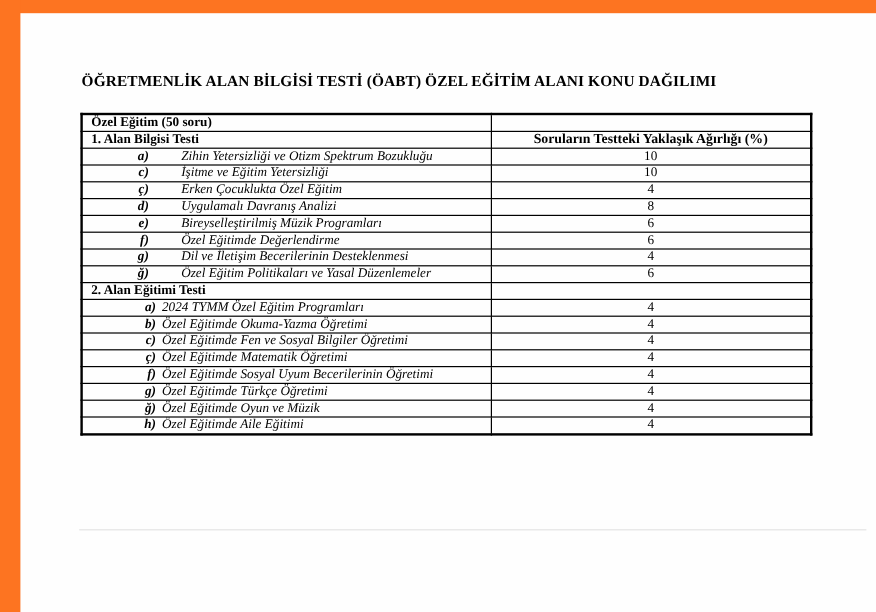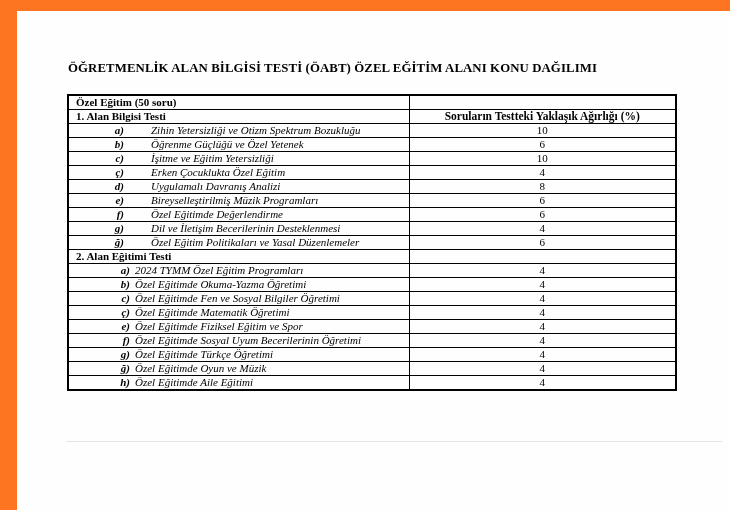--- a/index.html
+++ b/index.html
@@ -85,24 +85,20 @@
       </tr>
       <tr class="section">
         <td class="topic-cell">1. Alan Bilgisi Testi</td>
         <td class="weight-cell col2-head">Soruların Testteki Yaklaşık Ağırlığı (%)</td>
       </tr>
       <tr class="item s1">
         <td class="topic-cell"><span class="letter">a)</span><span class="topic">Zihin Yetersizliği ve Otizm Spektrum Bozukluğu</span></td>
         <td class="weight-cell">10</td>
       </tr>
       <tr class="item s1">
-        <td class="topic-cell"><span class="letter">b)</span><span class="topic">Öğrenme Güçlüğü ve Özel Yetenek</span></td>
-        <td class="weight-cell">6</td>
-      </tr>
-      <tr class="item s1">
         <td class="topic-cell"><span class="letter">c)</span><span class="topic">İşitme ve Eğitim Yetersizliği</span></td>
         <td class="weight-cell">10</td>
       </tr>
       <tr class="item s1">
         <td class="topic-cell"><span class="letter">ç)</span><span class="topic">Erken Çocuklukta Özel Eğitim</span></td>
         <td class="weight-cell">4</td>
       </tr>
       <tr class="item s1">
         <td class="topic-cell"><span class="letter">d)</span><span class="topic">Uygulamalı Davranış Analizi</span></td>
         <td class="weight-cell">8</td>
@@ -137,24 +133,20 @@
       </tr>
       <tr class="item s2">
         <td class="topic-cell"><span class="letter">c)</span><span class="topic">Özel Eğitimde Fen ve Sosyal Bilgiler Öğretimi</span></td>
         <td class="weight-cell">4</td>
       </tr>
       <tr class="item s2">
         <td class="topic-cell"><span class="letter">ç)</span><span class="topic">Özel Eğitimde Matematik Öğretimi</span></td>
         <td class="weight-cell">4</td>
       </tr>
       <tr class="item s2">
-        <td class="topic-cell"><span class="letter">e)</span><span class="topic">Özel Eğitimde Fiziksel Eğitim ve Spor</span></td>
-        <td class="weight-cell">4</td>
-      </tr>
-      <tr class="item s2">
         <td class="topic-cell"><span class="letter">f)</span><span class="topic">Özel Eğitimde Sosyal Uyum Becerilerinin Öğretimi</span></td>
         <td class="weight-cell">4</td>
       </tr>
       <tr class="item s2">
         <td class="topic-cell"><span class="letter">g)</span><span class="topic">Özel Eğitimde Türkçe Öğretimi</span></td>
         <td class="weight-cell">4</td>
       </tr>
       <tr class="item s2">
         <td class="topic-cell"><span class="letter">ğ)</span><span class="topic">Özel Eğitimde Oyun ve Müzik</span></td>
         <td class="weight-cell">4</td>

